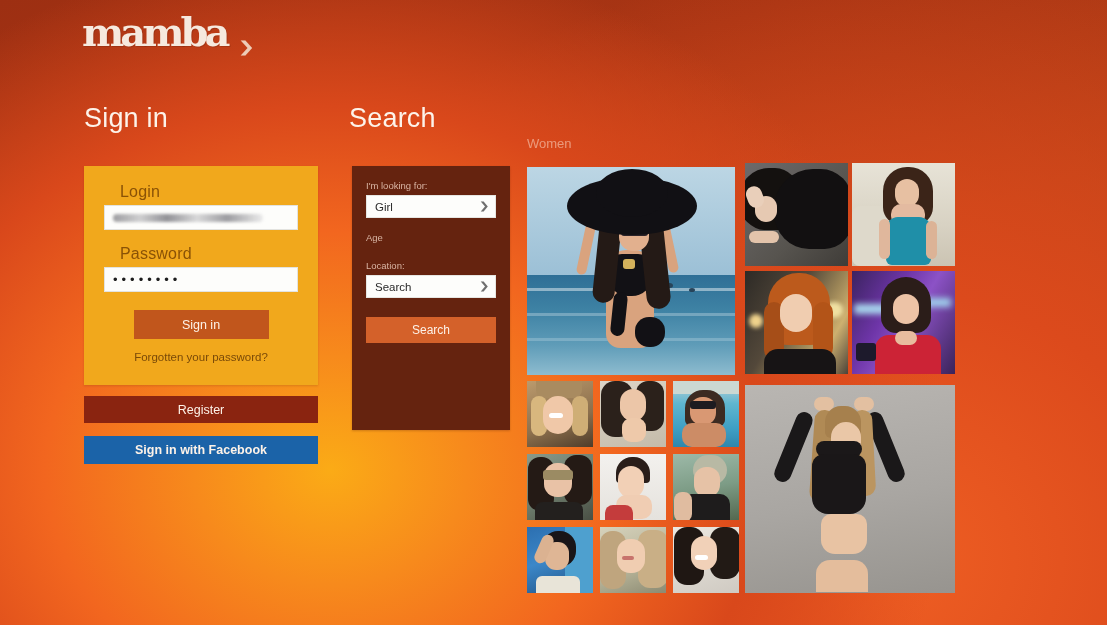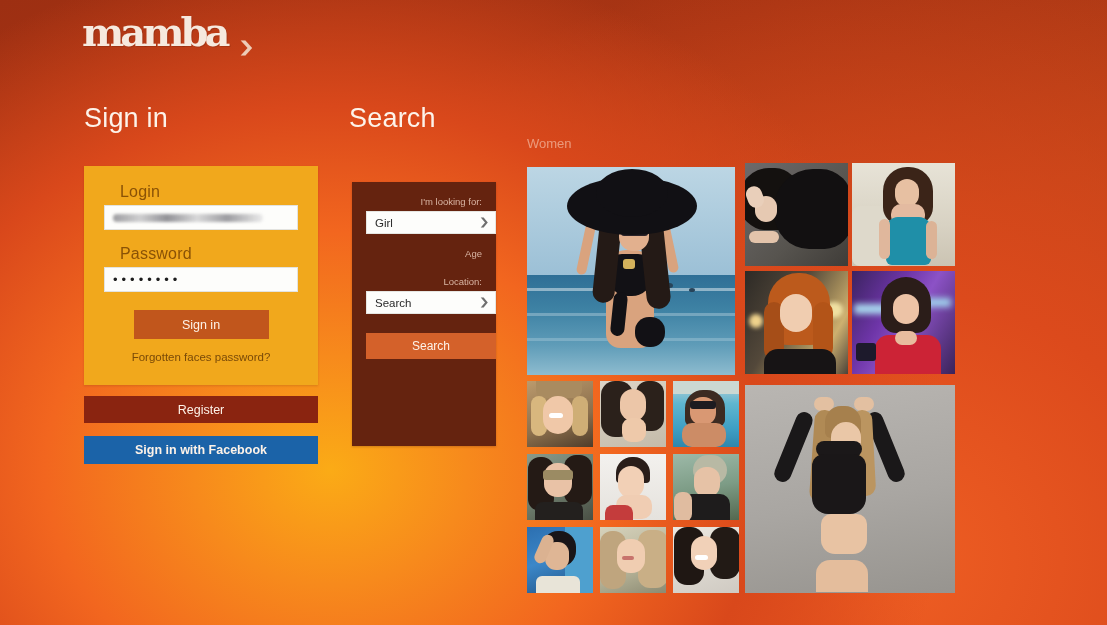--- a/index.html
+++ b/index.html
@@ -165,26 +165,25 @@
     height: 28px;
     background: #1b63a8;
     font-weight: bold;
     font-size: 12.5px;
   }
 
   
   #search-panel {
     position: absolute;
     left: 352px;
-    top: 182px;
-    width: 144px;
+    top: 166px;
+    width: 158px;
     height: 264px;
     background: #65230f;
     box-shadow: 0 1px 2px rgba(80,28,10,0.25);
-    text-align: right;
   }
   #search-inner { padding: 14px 14px 0 14px; }
   .search-label {
     font-size: 9.5px;
     color: #d9b5a4;
     margin: 0 0 4px 0;
   }
   .select-box {
     box-sizing: border-box;
     position: relative;
@@ -288,21 +287,21 @@
       <div class="field-label">Login</div>
       <div class="text-input">
         <span class="blur-value"></span>
       </div>
       <div class="gap"></div>
       <div class="field-label">Password</div>
       <div class="text-input">
         <span class="pw-dots">••••••••</span>
       </div>
       <div class="btn" id="signin-submit">Sign in</div>
-      <div id="forgot-link">Forgotten faces password?</div>
+      <div id="forgot-link">Forgotten your password?</div>
     </div>
   </div>
 
   <div class="btn" id="facebook-btn">Sign in with Facebook</div>
   <div class="btn" id="register-btn">Register</div>
 
   <div id="search-panel">
     <div id="search-inner">
       <div class="search-label">I'm looking for:</div>
       <div class="select-box">

